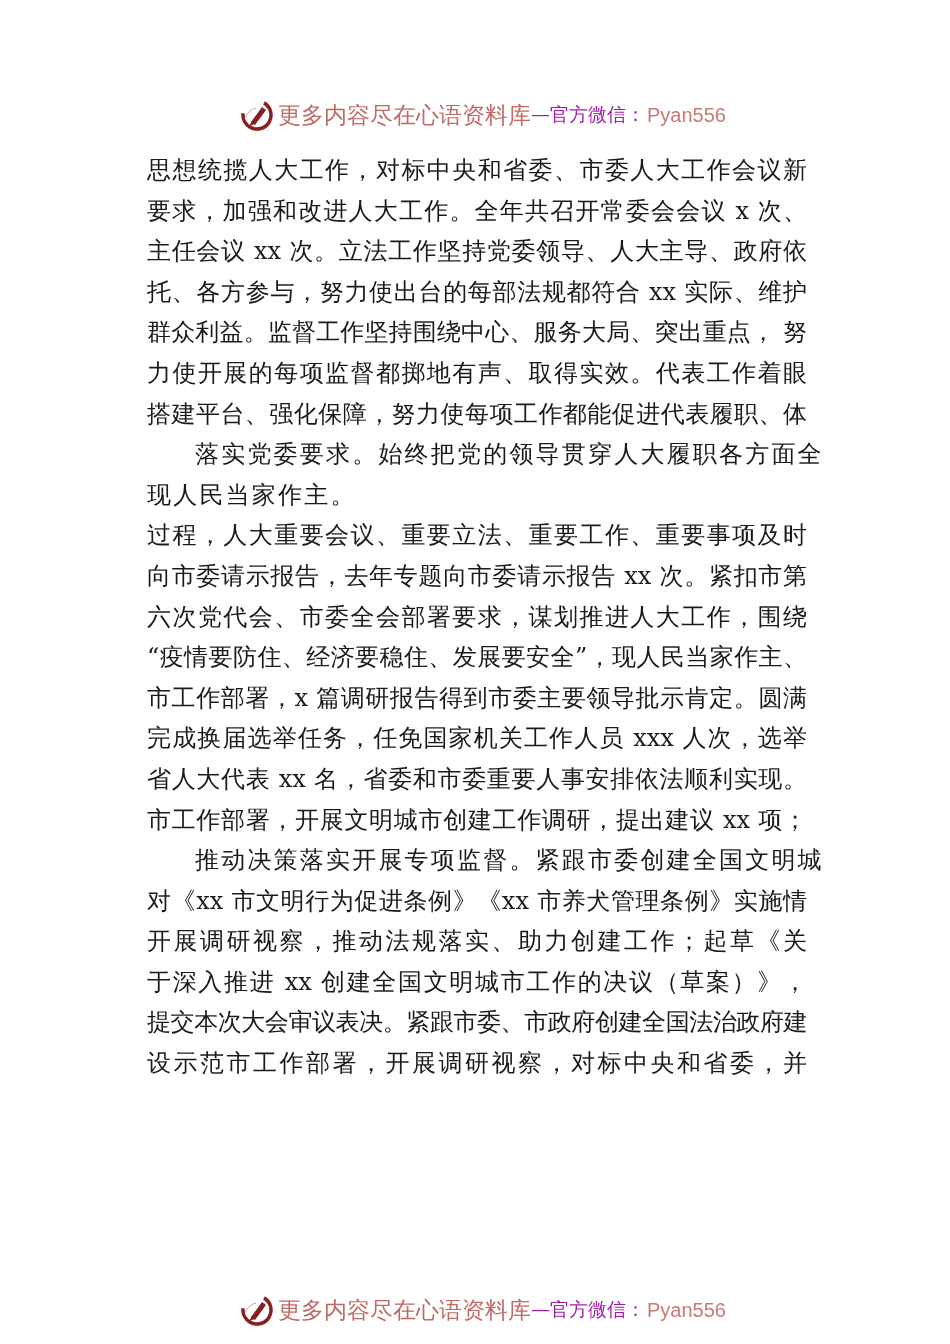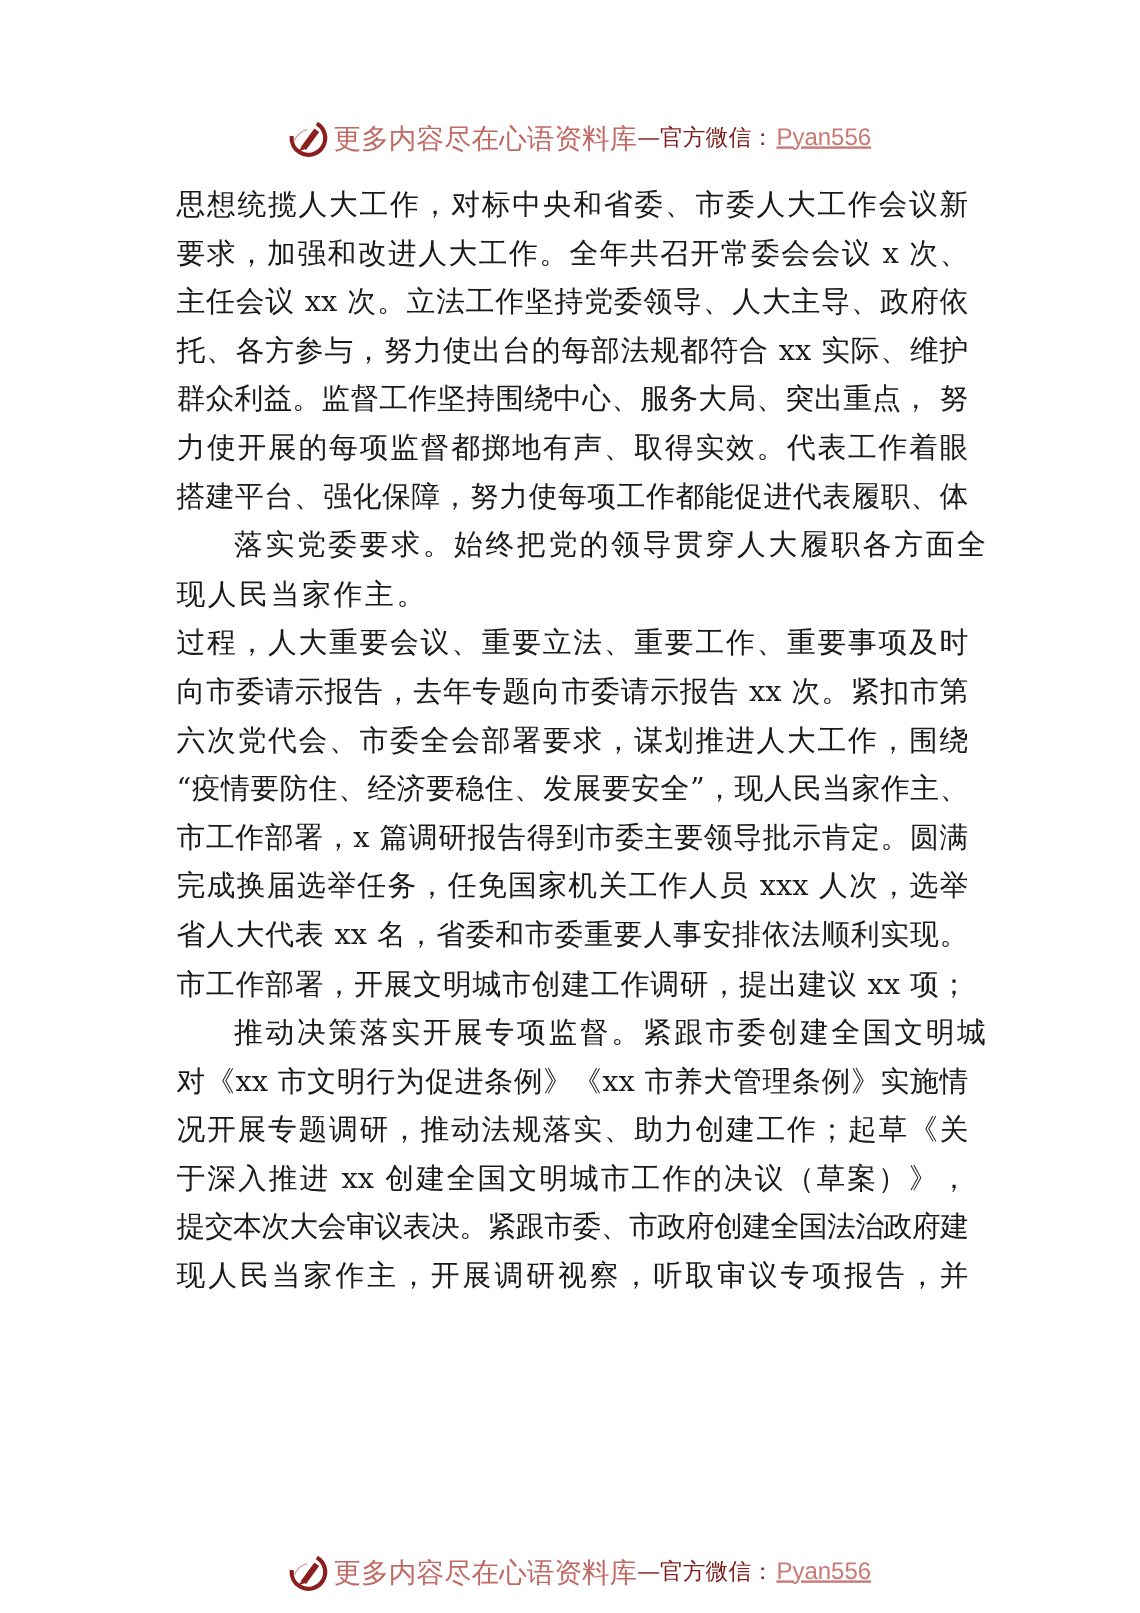--- a/index.html
+++ b/index.html
@@ -4,22 +4,22 @@
 <style>
   html, body { margin: 0; padding: 0; background: #ffffff; }
   body { width: 950px; height: 1344px; position: relative; overflow: hidden;
          font-family: "DejaVu Serif", "Liberation Serif", serif; color: #1a1a1a; }
   .banner { position: absolute; left: 240px; width: 480px; height: 40px;
             display: flex; align-items: center; white-space: nowrap; }
   .banner.top { top: 95px; }
   .banner.bottom { top: 1290px; }
   .logo { width: 34px; height: 34px; margin-right: 4px; flex: 0 0 auto; }
   .banner-red { color: #c06a66; font-size: 23px; font-family: "DejaVu Serif", serif; letter-spacing: 0px; }
-  .banner-gray { color: #7f1d1d; font-size: 19px; font-family: "DejaVu Serif", serif; }
-  .banner-id { color: #c87a76; font-size: 20px; font-family: "Liberation Sans", sans-serif; margin-left: 2px; text-decoration: underline; }
+  .banner-gray { color: #a21caf; font-size: 19px; font-family: "DejaVu Serif", serif; }
+  .banner-id { color: #c87a76; font-size: 20px; font-family: "Liberation Sans", sans-serif; margin-left: 2px; }
   .page { position: absolute; left: 147px; top: 150px; width: 660px; }
   .line { height: 40.6px; line-height: 40.6px; font-size: 24px; white-space: nowrap;
           letter-spacing: 2.2px; overflow: visible; }
   .line.justify { text-align: justify; text-align-last: justify; letter-spacing: 0; }
   .line.indent { padding-left: 48px; }
   .line.heading { padding-left: 48px; letter-spacing: 2.6px; }
 </style>
 </head>
 <body>
 
@@ -48,24 +48,24 @@
   <div class="line justify">过程，人大重要会议、重要立法、重要工作、重要事项及时</div>
   <div class="line justify">向市委请示报告，去年专题向市委请示报告 xx 次。紧扣市第</div>
   <div class="line justify">六次党代会、市委全会部署要求，谋划推进人大工作，围绕</div>
   <div class="line justify">“疫情要防住、经济要稳住、发展要安全”，现人民当家作主、</div>
   <div class="line justify">市工作部署，x 篇调研报告得到市委主要领导批示肯定。圆满</div>
   <div class="line justify">完成换届选举任务，任免国家机关工作人员 xxx 人次，选举</div>
   <div class="line justify">省人大代表 xx 名，省委和市委重要人事安排依法顺利实现。</div>
   <div class="line justify">市工作部署，开展文明城市创建工作调研，提出建议 xx 项；</div>
   <div class="line indent">推动决策落实开展专项监督。紧跟市委创建全国文明城</div>
   <div class="line justify">对《xx 市文明行为促进条例》《xx 市养犬管理条例》实施情</div>
-  <div class="line justify">况开展专题调研，推动法规落实、助力创建工作；起草《关</div>
+  <div class="line justify">开展调研视察，推动法规落实、助力创建工作；起草《关</div>
   <div class="line justify">于深入推进 xx 创建全国文明城市工作的决议（草案）》，</div>
   <div class="line justify" style="letter-spacing:-0.5px">提交本次大会审议表决。紧跟市委、市政府创建全国法治政府建</div>
-  <div class="line justify">现人民当家作主，开展调研视察，听取审议专项报告，并</div>
+  <div class="line justify">设示范市工作部署，开展调研视察，对标中央和省委，并</div>
 </div>
 
 <div class="banner bottom">
   <svg class="logo" viewBox="0 0 34 34">
     <circle cx="17" cy="17" r="14" fill="none" stroke="#8b1e1e" stroke-width="3.5" stroke-dasharray="60 28" transform="rotate(-60 17 17)"></circle>
     <path d="M11 24 L22 9 L26 12 L15 27 Z" fill="#8b1e1e"></path>
     <path d="M9 28 L12 23 L15 26 Z" fill="#8b1e1e"></path>
     <path d="M5 20 Q8 12 16 10" fill="none" stroke="#c9a0a0" stroke-width="1"></path>
   </svg>
   <span class="banner-red">更多内容尽在心语资料库</span>

